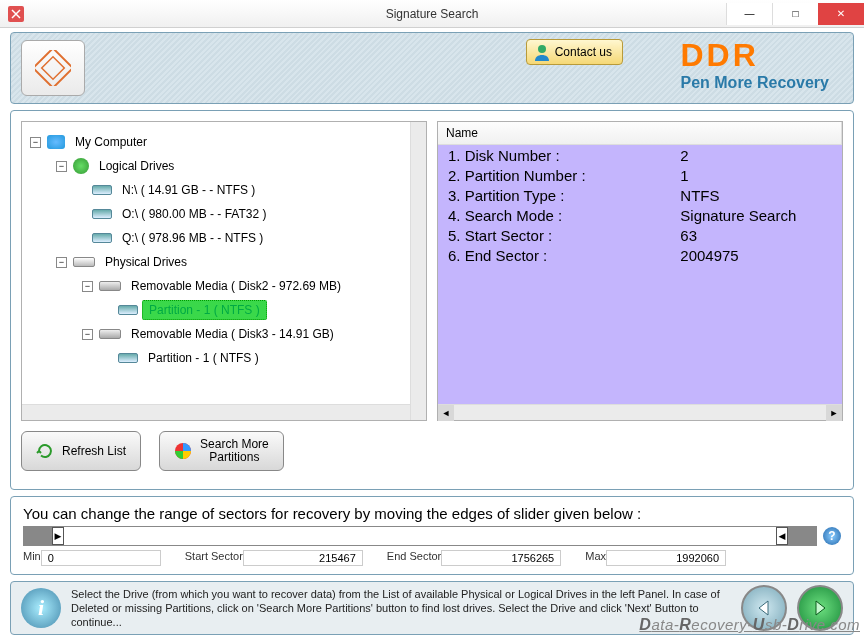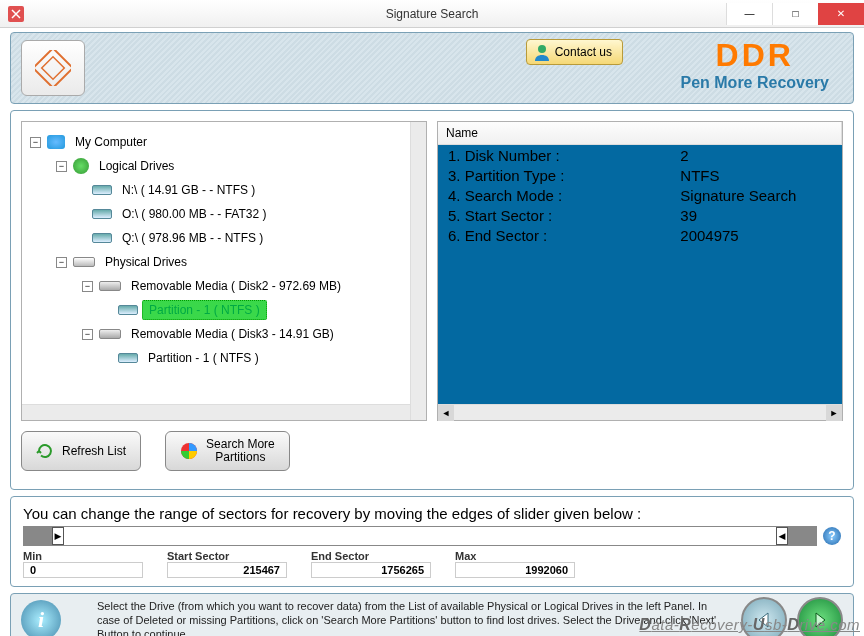--- a/index.html
+++ b/index.html
@@ -13,21 +13,21 @@
 .tb-btn { width: 46px; height: 22px; display: flex; align-items: center; justify-content: center; font-size: 10px; cursor: pointer; }
 .tb-min { background: #fff; border-left: 1px solid #ddd; }
 .tb-max { background: #fff; border-left: 1px solid #ddd; }
 .tb-close { background: #e04343; color: #fff; }
 
 
 .header { height: 72px; background: repeating-linear-gradient(135deg, #d8e5ec 0 2px, #cddce4 2px 4px), linear-gradient(#eaf2f6, #c0d2db); border: 1px solid #7aa0b5; margin: 4px 10px 0; border-radius: 4px; display: flex; align-items: center; position: relative; }
 .logo-box { width: 64px; height: 56px; margin-left: 10px; border: 1px solid #aaa; border-radius: 6px; background: linear-gradient(#fff, #eaeaea); display: flex; align-items: center; justify-content: center; }
 .logo-box svg { width: 36px; height: 36px; }
 .contact-btn { position: absolute; right: 230px; top: 6px; height: 26px; padding: 0 10px 0 6px; background: linear-gradient(#fff7d0, #f5d876); border: 1px solid #b89a3a; border-radius: 4px; display: flex; align-items: center; gap: 4px; font-size: 12px; cursor: pointer; }
-.brand { position: absolute; right: 24px; top: 4px; text-align: center; }
+.brand { position: absolute; right: 24px; top: 4px; text-align: left; }
 .brand-ddr { font-size: 32px; font-weight: bold; color: #ff7a00; letter-spacing: 3px; font-family: 'Arial Black', Arial; }
 .brand-sub { font-size: 16px; color: #2a7aa8; font-weight: bold; }
 
 
 .content-frame { margin: 6px 10px; border: 1px solid #7aa0b5; border-radius: 4px; background: #fff; height: 380px; padding: 10px; }
 .panels { display: flex; gap: 10px; height: 300px; }
 
 
 .tree-panel { flex: 1; border: 1px solid #b0b0b0; background: #fff; overflow: hidden; position: relative; }
 .tree { padding: 8px 0; font-size: 12px; }
@@ -39,59 +39,59 @@
 .tree-scroll { position: absolute; right: 0; top: 0; bottom: 0; width: 16px; background: #ebebeb; border-left: 1px solid #ddd; }
 .tree-hscroll { position: absolute; left: 0; right: 16px; bottom: 0; height: 16px; background: #ebebeb; border-top: 1px solid #ddd; }
 
 .drive-icon { display: inline-block; width: 20px; height: 10px; background: linear-gradient(#6aa, #def); border-radius: 2px; border: 1px solid #589; margin-right: 4px; }
 .comp-icon { display: inline-block; width: 18px; height: 14px; background: radial-gradient(#6bf, #29d); border-radius: 3px; margin-right: 4px; }
 .logical-icon { display: inline-block; width: 16px; height: 16px; background: radial-gradient(#6d6, #393); border-radius: 50%; margin-right: 4px; }
 .phys-icon { display: inline-block; width: 22px; height: 10px; background: linear-gradient(#fff, #bbb); border: 1px solid #888; border-radius: 2px; margin-right: 4px; }
 .usb-icon { display: inline-block; width: 22px; height: 10px; background: linear-gradient(#eee, #aaa); border: 1px solid #888; border-radius: 2px; margin-right: 4px; }
 
 
-.table-panel { flex: 1; border: 1px solid #b0b0b0; background: #0369a1; display: flex; flex-direction: column; }
+.table-panel { flex: 1; border: 1px solid #b0b0b0; background: #c4b5fd; display: flex; flex-direction: column; }
 .table-head { display: flex; background: linear-gradient(#fdfdfd, #f0f0f0); border-bottom: 1px solid #ddd; font-size: 12px; }
 .th { padding: 4px 8px; border-right: 1px solid #ddd; }
 .th:first-child { width: 58%; }
 .th:last-child { flex: 1; }
 .table-body { flex: 1; font-size: 15px; }
 .tr { display: flex; height: 20px; align-items: center; }
 .td1 { width: 58%; padding-left: 10px; }
 .td2 { flex: 1; padding-left: 8px; }
 .table-hscroll { height: 16px; background: #ebebeb; border-top: 1px solid #ddd; position: relative; }
 .hscroll-arrow { position: absolute; top: 0; width: 16px; height: 16px; background: #d8d8d8; display: flex; align-items: center; justify-content: center; font-size: 9px; }
 
 
-.left-buttons { display: flex; gap: 24px; margin-top: 10px; }
+.left-buttons { display: flex; gap: 18px; margin-top: 10px; }
 .btn3d { height: 40px; padding: 0 14px; border: 1px solid #888; border-radius: 6px; background: linear-gradient(#fafafa, #d8d8d8); display: flex; align-items: center; gap: 8px; font-size: 12px; cursor: pointer; }
 .btn3d .btnicon { width: 18px; height: 18px; }
 
 
 .slider-section { margin: 6px 10px; border: 1px solid #7aa0b5; border-radius: 4px; background: #fff; padding: 8px 12px; }
 .slider-label { font-size: 15px; margin-bottom: 4px; }
 .slider-track-row { display: flex; align-items: center; gap: 6px; }
 .slider-track { flex: 1; height: 20px; border: 1px solid #888; background: #fff; position: relative; }
 .slider-handle { position: absolute; top: -1px; width: 40px; height: 20px; background: #888; display: flex; align-items: center; }
 .slider-handle.left { left: 0; }
 .slider-handle.right { right: 0; }
 .slider-grip { width: 12px; height: 18px; background: #fff; border: 1px solid #555; display: flex; align-items: center; justify-content: center; font-size: 9px; }
 .slider-handle.left .slider-grip { margin-left: auto; }
 .help-icon { width: 18px; height: 18px; border-radius: 50%; background: radial-gradient(#8cf, #26a); color: #fff; font-size: 12px; font-weight: bold; display: flex; align-items: center; justify-content: center; cursor: pointer; }
 .sector-row { display: flex; gap: 24px; margin-top: 4px; font-size: 11px; }
-.sector-field { display: flex; flex-direction: column; font-weight: bold; }
+.sector-field { display: flex; flex-direction: row; }
 .sector-field .lbl { color: #333; }
 .sector-field .val { border: 1px solid #ccc; padding: 1px 6px; width: 120px; background: #fff; text-align: right; font-size: 11px; }
 .sector-field .val.left { text-align: left; }
 
 
 .footer { margin: 6px 10px; border: 1px solid #7aa0b5; border-radius: 4px; background: #e8eef1; height: 54px; display: flex; align-items: center; padding: 6px 10px; gap: 10px; }
 .info-icon { width: 40px; height: 40px; border-radius: 50%; background: radial-gradient(#aef, #48a); display: flex; align-items: center; justify-content: center; }
 .info-icon span { color: #fff; font-size: 22px; font-weight: bold; font-style: italic; font-family: Georgia; }
-.footer-text { flex: 1; font-size: 11px; line-height: 1.3; color: #222; margin-left: 26px; }
+.footer-text { flex: 1; font-size: 11px; line-height: 1.3; color: #222; }
 .nav-btn { width: 46px; height: 46px; border-radius: 50%; border: 2px solid #888; display: flex; align-items: center; justify-content: center; cursor: pointer; }
 .nav-back { background: radial-gradient(#cfe8f0, #7aa8b8); }
 .nav-next { background: radial-gradient(#6de080, #1a8a3a); }
 .nav-btn svg { width: 22px; height: 22px; }
 
 .watermark { position: absolute; right: 4px; bottom: 2px; color: #888; font-size: 15px; font-style: italic; pointer-events: none; font-family: Georgia; letter-spacing: 0.5px; text-decoration: underline; }
 .watermark b { color: #666; font-size: 16px; }
 .tree-row::before { content: ''; }
 </style>
 </head>
@@ -204,30 +204,34 @@
     <div class="table-panel">
       <div class="table-head">
         <div class="th">Name</div>
       </div>
       <div class="table-body">
         <div class="tr">
             <div class="td1">1. Disk Number :</div>
             <div class="td2">2</div>
           </div>
         <div class="tr">
+            <div class="td1">2. Partition Number :</div>
+            <div class="td2">1</div>
+          </div>
+        <div class="tr">
             <div class="td1">3. Partition Type :</div>
             <div class="td2">NTFS</div>
           </div>
         <div class="tr">
             <div class="td1">4. Search Mode :</div>
             <div class="td2">Signature Search</div>
           </div>
         <div class="tr">
             <div class="td1">5. Start Sector :</div>
-            <div class="td2">39</div>
+            <div class="td2">63</div>
           </div>
         <div class="tr">
             <div class="td1">6. End Sector :</div>
             <div class="td2">2004975</div>
           </div>
       </div>
       <div class="table-hscroll">
         <div class="hscroll-arrow" style="left:0">◄</div>
         <div class="hscroll-arrow" style="right:0">►</div>
       </div>

